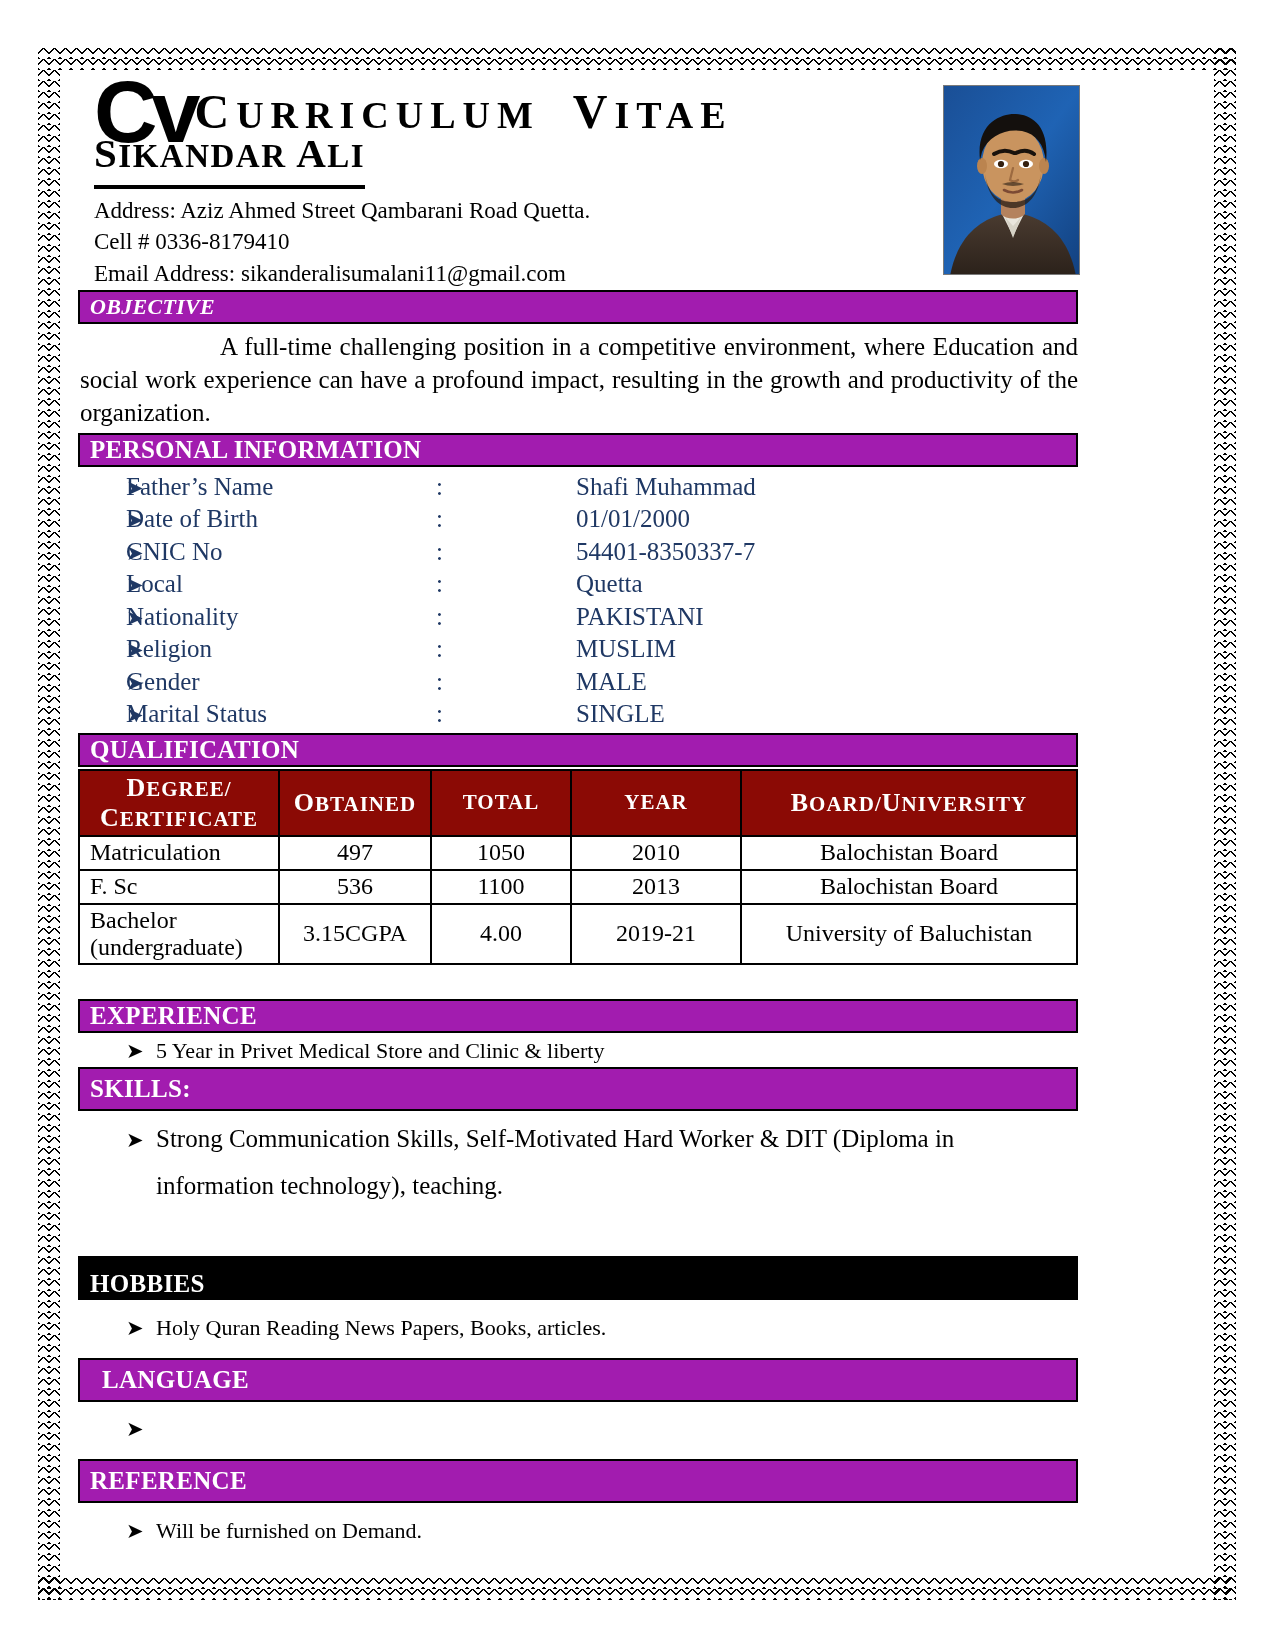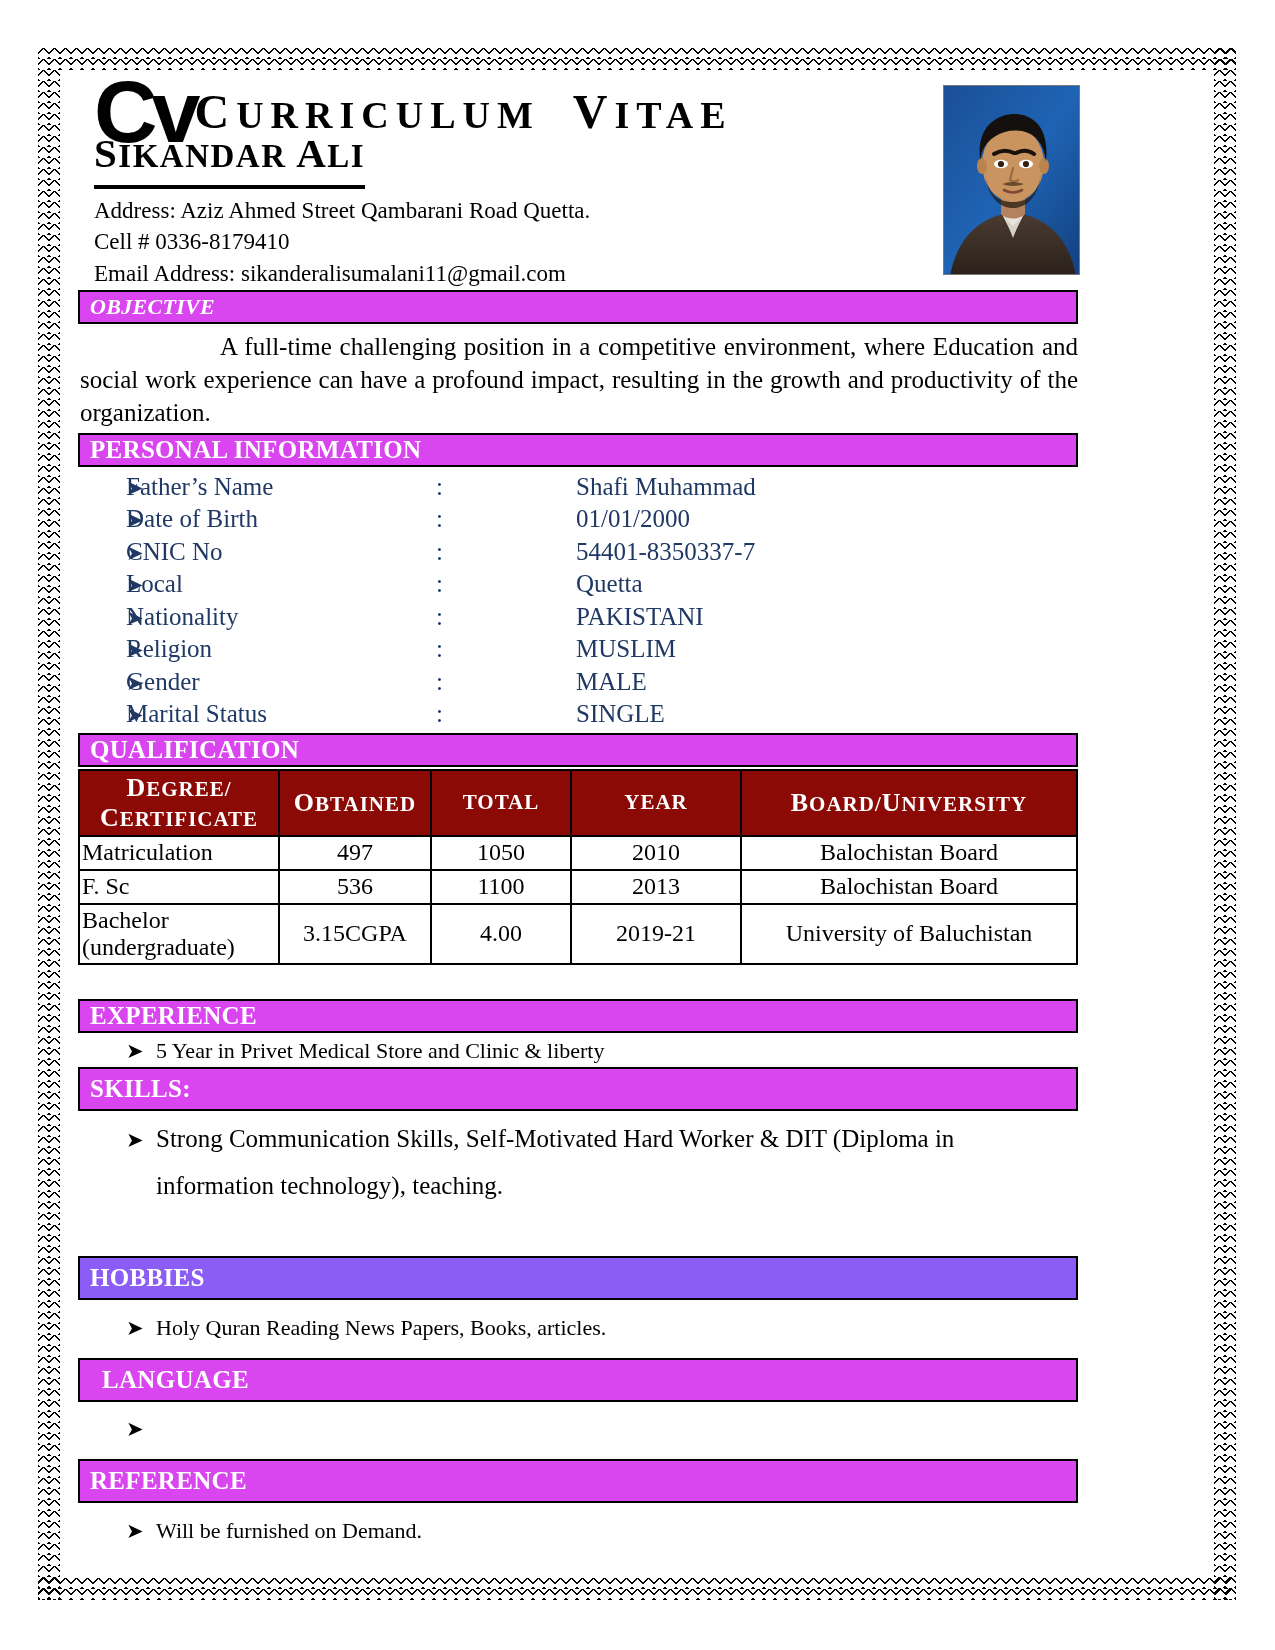--- a/index.html
+++ b/index.html
@@ -88,35 +88,35 @@
     right: -2px;
     top: 11px;
     width: 137px;
     height: 190px;
     border: 1px solid #7a7a7a;
     overflow: hidden;
   }
 
   
   .bar {
-    background: #d946ef;
+    background: #a21caf;
     border: 2px solid #000;
     color: #ffffff;
     height: 34px;
     display: flex;
     align-items: center;
     padding-left: 10px;
     font-family: "Liberation Serif", serif;
     font-weight: bold;
     font-size: 25px;
     letter-spacing: 0.3px;
   }
   .bar.tall   { height: 44px; }
   .bar.italic { font-style: italic; font-size: 22px; }
-  .bar.light  { background: #8b5cf6; }
+  .bar.light  { background: #000000; align-items: flex-end; }
   .bar.indent { padding-left: 22px; }
 
   
   .objective-text {
     font-size: 25px;
     line-height: 1.32;
     text-align: justify;
     margin: 6px 0 4px 2px;
   }
   .objective-text .lead { padding-left: 140px; }
@@ -161,21 +161,21 @@
     color: #fff;
     font-family: "Liberation Serif", serif;
     font-weight: bold;
     font-size: 21px;
     letter-spacing: 1px;
     height: 66px;
     vertical-align: middle;
   }
   table.qual th .cap { font-size: 26px; }
   table.qual td { height: 34px; }
-  table.qual td.left { text-align: left; padding-left: 2px; }
+  table.qual td.left { text-align: left; padding-left: 10px; }
   .col1 { width: 200px; }
   .col2 { width: 152px; }
   .col3 { width: 140px; }
   .col4 { width: 170px; }
 
   
   .bullet-line {
     display: flex;
     align-items: baseline;
     font-size: 22px;

